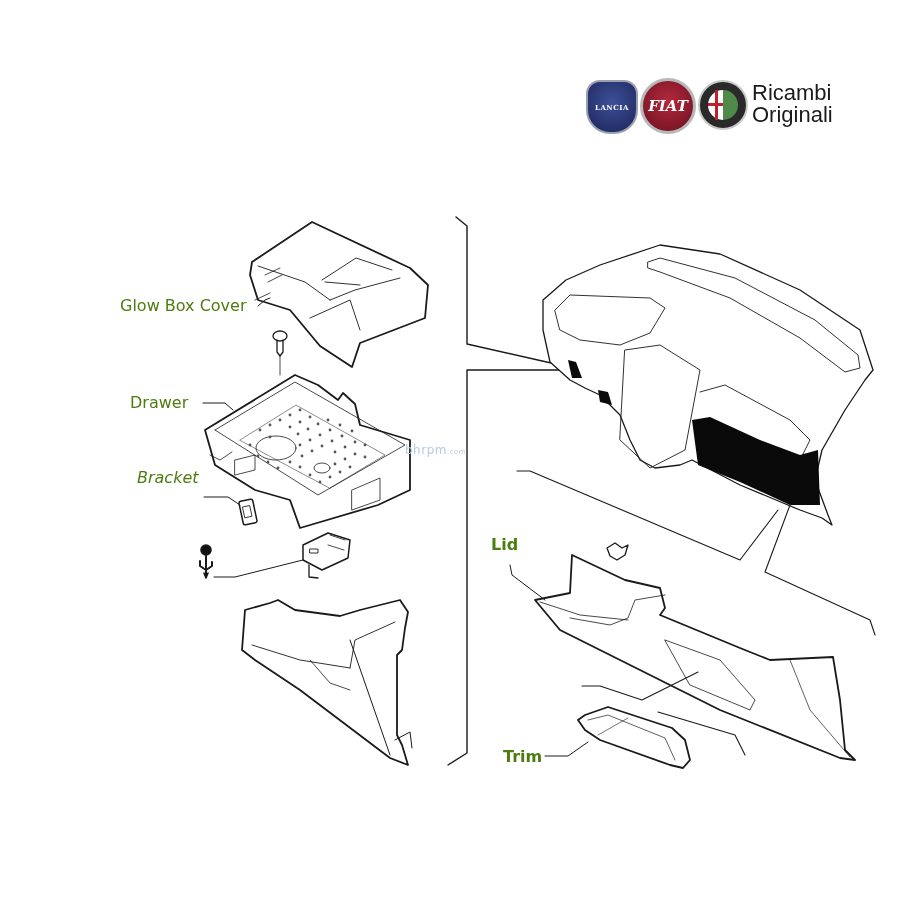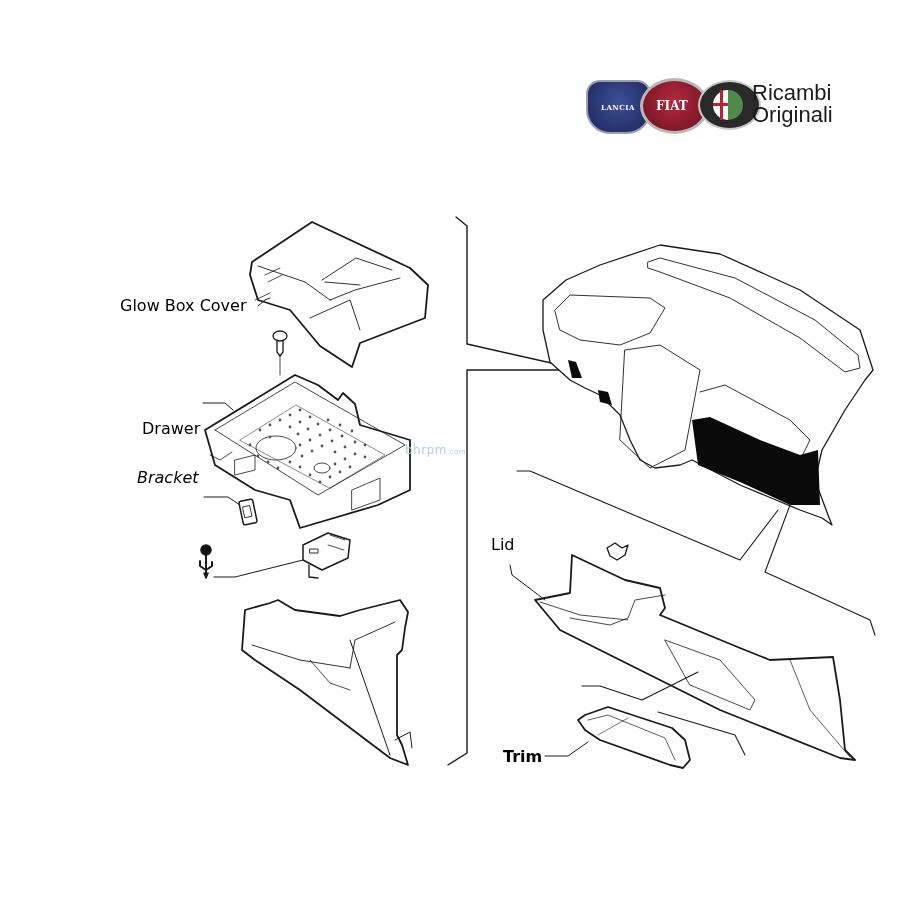--- a/index.html
+++ b/index.html
@@ -1,45 +1,44 @@
 <!DOCTYPE html>
 <html><head>
   <meta charset="utf-8">
   <style>
     html, body { margin: 0; padding: 0; background: #ffffff; }
     body { width: 902px; height: 902px; position: relative; overflow: hidden; font-family: "DejaVu Sans", sans-serif; }
     .canvas { position: absolute; left: 0; top: 0; width: 902px; height: 902px; }
     .label {
       position: absolute;
-      color: #000000;
+      color: #4d7c0f;
       font-family: "DejaVu Sans", sans-serif;
       font-size: 16px;
       letter-spacing: 0px;
       white-space: nowrap;
       line-height: 1;
     }
     .brand {
       position: absolute;
       left: 752px; top: 82px;
       font-family: "Liberation Sans", sans-serif;
       font-size: 22px;
       line-height: 22px;
       color: #1a1a1a;
       font-weight: 400;
     }
     .brand span { display: block; }
     .logo {
       position: absolute;
       border-radius: 50%;
-      display: flex; align-items: center; justify-content: flex-start;
+      display: flex; align-items: center; justify-content: center;
       font-family: "DejaVu Serif", serif;
       color: #fff;
       font-size: 8px;
       font-weight: bold;
-      padding-left: 13px;
     }
     .watermark {
       position: absolute; left: 405px; top: 443px;
       font-family: "DejaVu Sans", sans-serif;
       color: #b5cfe0;
       font-size: 12px;
       letter-spacing: 0.5px;
     }
     .watermark small { font-size: 7px; }
     svg { position: absolute; left: 0; top: 0; }
@@ -47,21 +46,21 @@
 </head>
 <body>
 
 <div class="canvas">
 
   <div>
     <div class="logo" style="left:586px;top:80px;width:48px;height:50px;border-radius:14px 14px 24px 24px;background:radial-gradient(circle at 50% 40%, #3e4f98, #1a2558);border:2px solid #9aa0b0;">
       <span style="font-size:7px;letter-spacing:0.5px;">LANCIA</span>
     </div>
     <div class="logo" style="left:640px;top:78px;width:50px;height:50px;background:radial-gradient(circle at 50% 40%, #b32a3d, #6a1020);border:3px solid #b8b8b8;">
-      <span style="font-size:12px;letter-spacing:0px;">FIAT</span>
+      <span style="font-size:15px;letter-spacing:0px;font-style:italic;">FIAT</span>
     </div>
     <div class="logo" style="left:698px;top:80px;width:46px;height:46px;background:#2a2a2a;border:2px solid #c9c9c9;">
       <div style="width:30px;height:30px;border-radius:50%;background:linear-gradient(90deg,#fff 0,#fff 50%,#4f8a4a 50%,#4f8a4a 100%);position:relative;">
         <div style="position:absolute;left:7px;top:0;width:3px;height:30px;background:#c0202b;"></div>
         <div style="position:absolute;left:0;top:13px;width:15px;height:3px;background:#c0202b;"></div>
       </div>
     </div>
     <div class="brand">
       <span>Ricambi</span>
       <span>Originali</span>
@@ -222,18 +221,18 @@
       <path d="M598,735 L628,718" stroke-width="0.6"></path>
     </g>
     <path d="M545,756 L568,756 L588,742" stroke-width="1"></path>
   </svg>
 
   <div class="watermark">
     <span>bhrpm</span><small>.com</small>
   </div>
 
   <div class="label" style="left:120px;top:298px;">Glow Box Cover</div>
-  <div class="label" style="left:142px;top:395px;margin-top:26px;">Drawer</div>
+  <div class="label" style="left:130px;top:395px;">Drawer</div>
   <div class="label" style="left:137px;top:470px;font-style:italic;">Bracket</div>
-  <div class="label" style="left:491px;top:537px;">Lid</div>
+  <div class="label" style="left:491px;top:537px;font-weight:bold;">Lid</div>
   <div class="label" style="left:503px;top:749px;font-weight:bold;">Trim</div>
 
 </div>
 
 </body></html>

